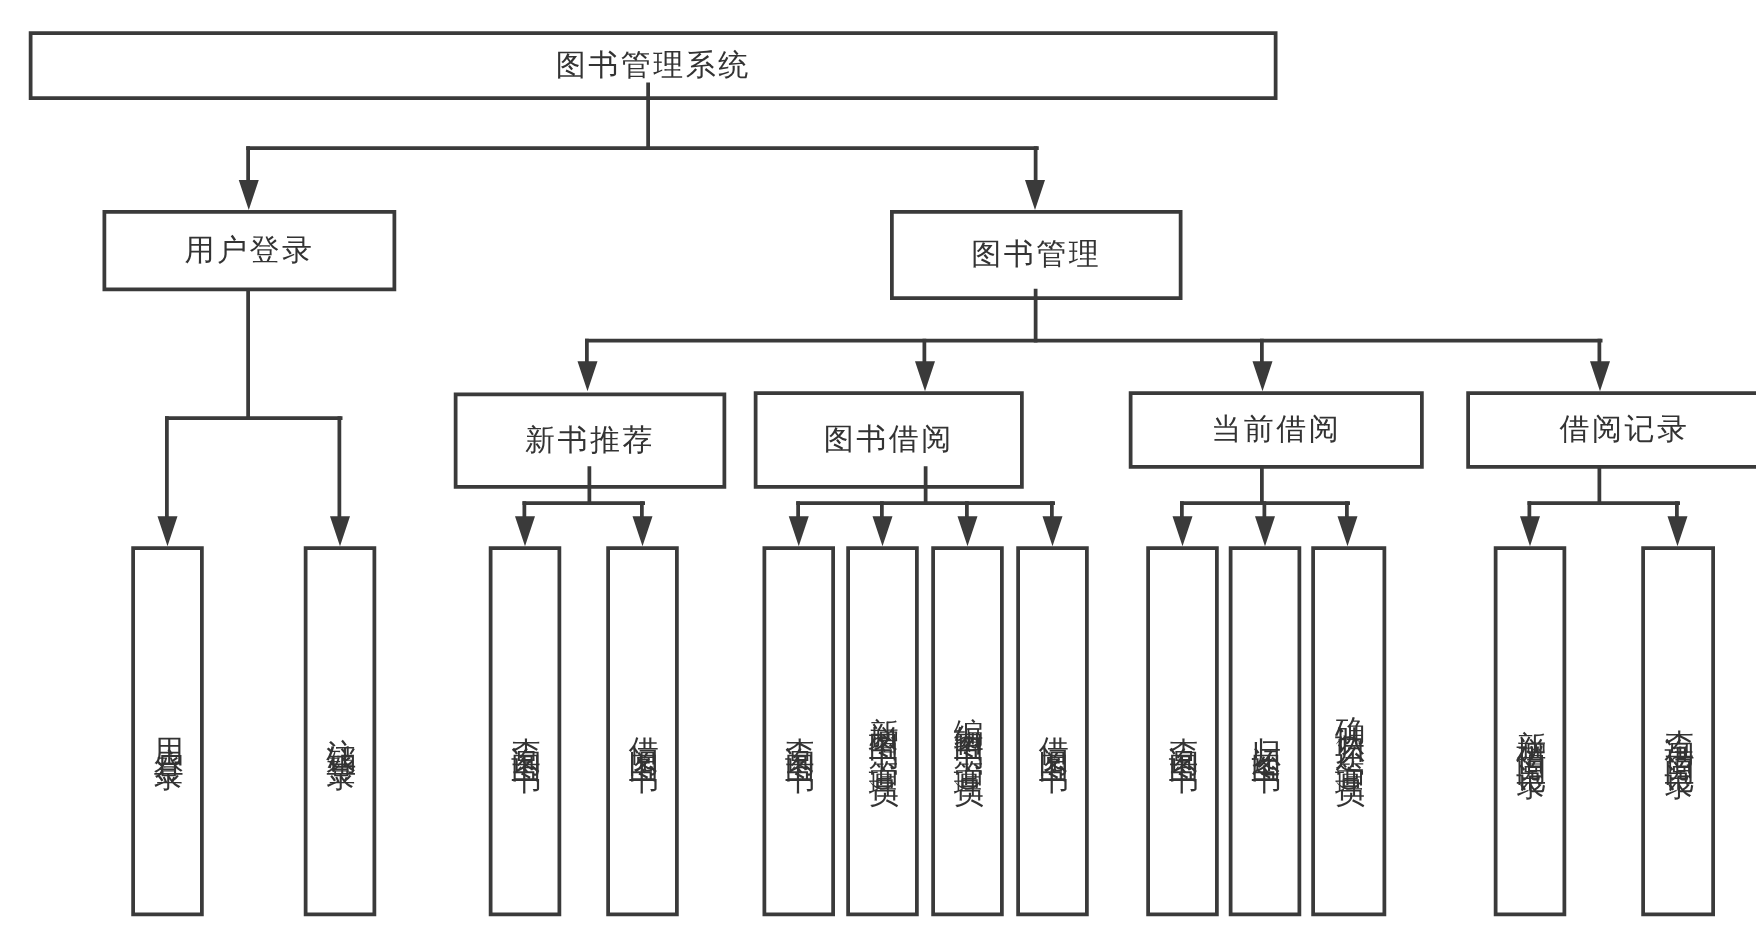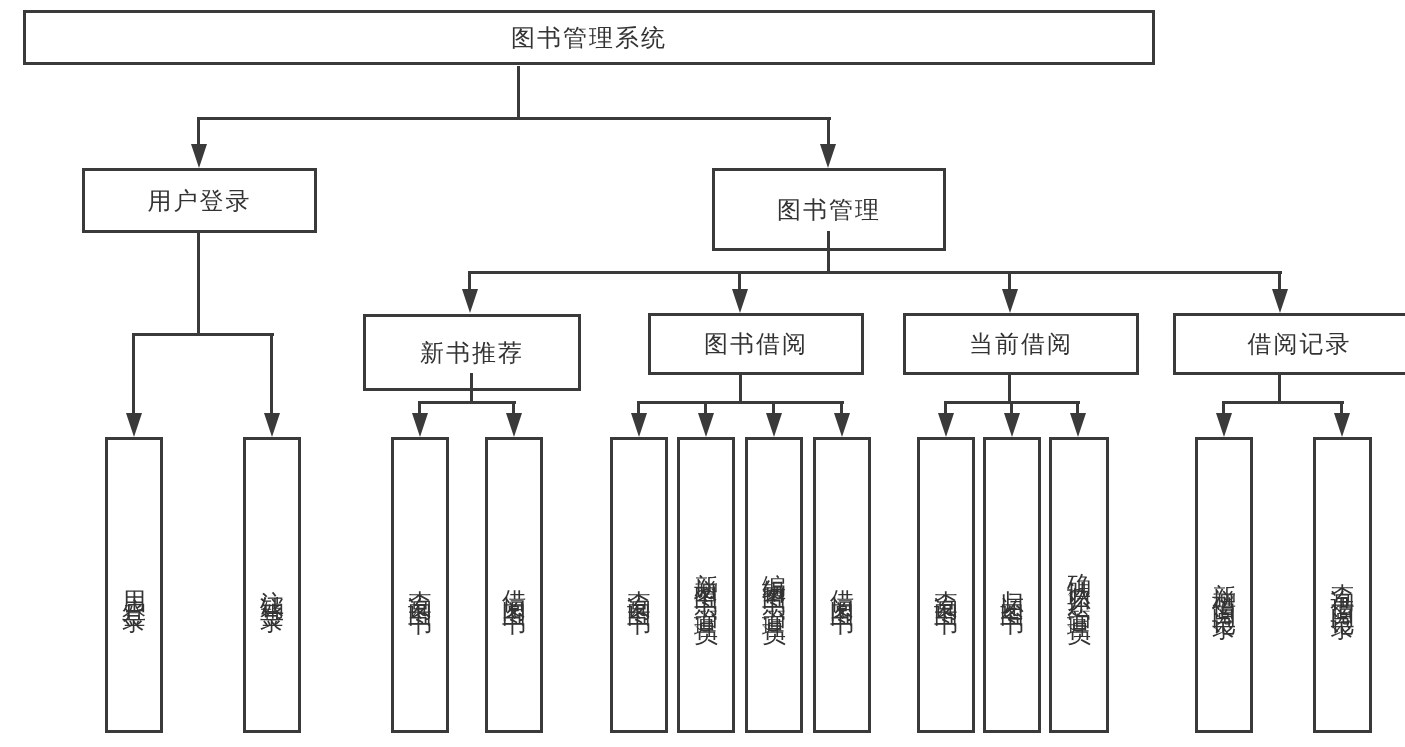--- a/index.html
+++ b/index.html
@@ -29,35 +29,35 @@
   .watermark{
     position:absolute;right:14px;top:715px;font-size:23px;letter-spacing:1px;
     color:#b6b6b6;z-index:5;white-space:nowrap;
   }
 </style>
 </head>
 <body>
 
 <div class="canvas">
 
-  <div class="box h" style="left:23px;top:10px;width:1132px;height:55px;">
+  <div class="box h" style="left:23px;top:25px;width:999px;height:55px;">
     <span>图书管理系统</span>
   </div>
 
   <div class="vline" style="left:517px;top:66px;height:53px;"></div>
   <div class="hline" style="left:197px;top:117px;width:634px;"></div>
   <div class="vline" style="left:197px;top:117px;height:30px;"></div>
   <div class="ah" style="left:191px;top:144px;"></div>
   <div class="vline" style="left:827px;top:117px;height:30px;"></div>
   <div class="ah" style="left:820px;top:144px;"></div>
 
   <div class="box h" style="left:82px;top:168px;width:235px;height:65px;">
     <span>用户登录</span>
   </div>
-  <div class="box h" style="left:712px;top:168px;width:234px;height:83px;">
+  <div class="box h" style="left:712px;top:168px;width:234px;height:72px;">
     <span>图书管理</span>
   </div>
 
   <div class="vline" style="left:197px;top:231px;height:104px;"></div>
   <div class="hline" style="left:132px;top:333px;width:142px;"></div>
   <div class="vline" style="left:132px;top:333px;height:84px;"></div>
   <div class="ah" style="left:126px;top:413px;"></div>
   <div class="vline" style="left:270px;top:333px;height:84px;"></div>
   <div class="ah" style="left:264px;top:413px;"></div>
 
@@ -68,21 +68,21 @@
   <div class="vline" style="left:738px;top:271px;height:22px;"></div>
   <div class="ah" style="left:732px;top:289px;"></div>
   <div class="vline" style="left:1008px;top:271px;height:22px;"></div>
   <div class="ah" style="left:1002px;top:289px;"></div>
   <div class="vline" style="left:1278px;top:271px;height:22px;"></div>
   <div class="ah" style="left:1272px;top:289px;"></div>
 
   <div class="box h" style="left:363px;top:314px;width:218px;height:77px;">
     <span>新书推荐</span>
   </div>
-  <div class="box h" style="left:648px;top:313px;width:216px;height:62px;">
+  <div class="box h" style="left:603px;top:313px;width:216px;height:78px;">
     <span>图书借阅</span>
   </div>
   <div class="box h" style="left:903px;top:313px;width:236px;height:62px;">
     <span>当前借阅</span>
   </div>
   <div class="box h" style="left:1173px;top:313px;width:253px;height:62px;">
     <span>借阅记录</span>
   </div>
 
   <div class="vline" style="left:470px;top:373px;height:31px;"></div>

